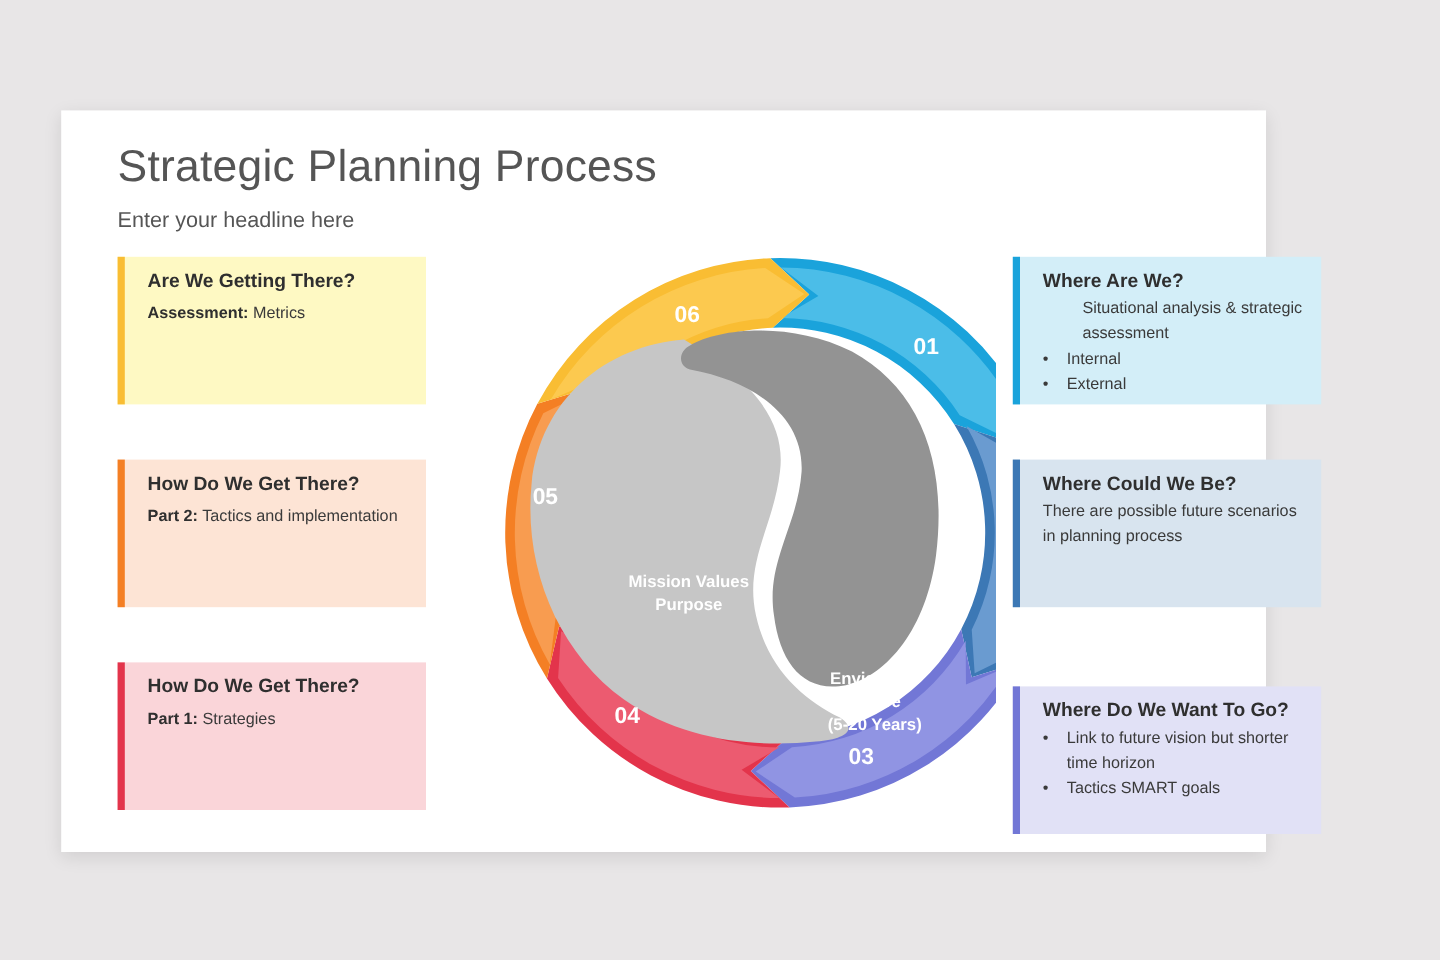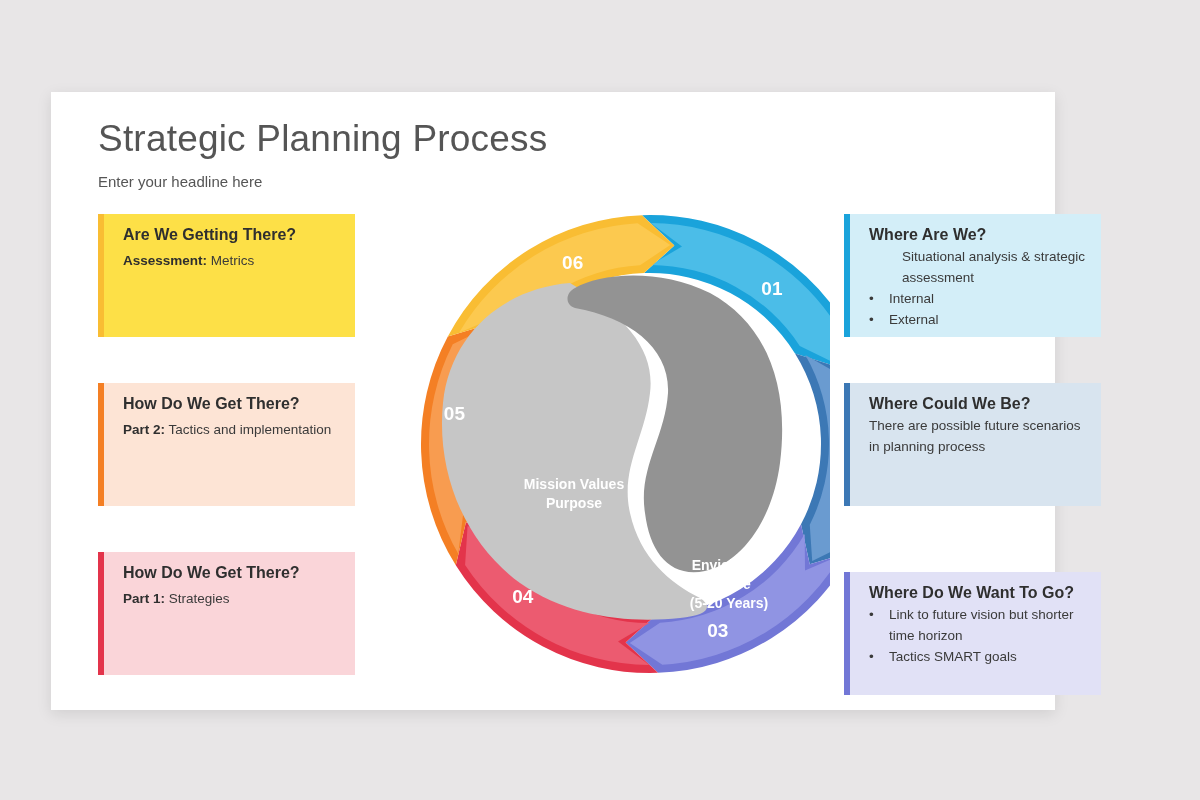--- a/index.html
+++ b/index.html
@@ -21,21 +21,21 @@
     position: absolute;
     left: 47px; top: 26px;
     font-size: 37px;
     color: #555555;
     letter-spacing: 0.2px;
     white-space: nowrap;
   }
   .subtitle {
     position: absolute;
     left: 47px; top: 81px;
-    font-size: 15px;
+    font-size: 18px;
     color: #555555;
     white-space: nowrap;
   }
   .box {
     position: absolute;
     width: 257px; height: 123px;
     box-sizing: border-box;
     padding: 12px 12px 0 25px;
   }
   .box .bar {
@@ -87,21 +87,21 @@
     fill: #ffffff;
   }
 </style>
 </head>
 <body>
 
 <div class="slide">
   <div class="title">Strategic Planning Process</div>
   <div class="subtitle">Enter your headline here</div>
 
-  <div class="box" id="lb0" style="left: 47px; top: 122px; background: #fde047;">
+  <div class="box" id="lb0" style="left: 47px; top: 122px; background: #fef9c3;">
     <div class="bar" style="background: rgb(249, 189, 51);"></div>
     <div class="box-title">Are We Getting There?</div>
     <div class="box-text"><b>Assessment:</b><span> Metrics</span></div>
   </div>
 
   <div class="box" id="lb1" style="left: 47px; top: 291px; background: rgb(253, 228, 213);">
     <div class="bar" style="background: rgb(244, 127, 36);"></div>
     <div class="box-title">How Do We Get There?</div>
     <div class="box-text"><b>Part 2:</b><span> Tactics and implementation</span></div>
   </div>

